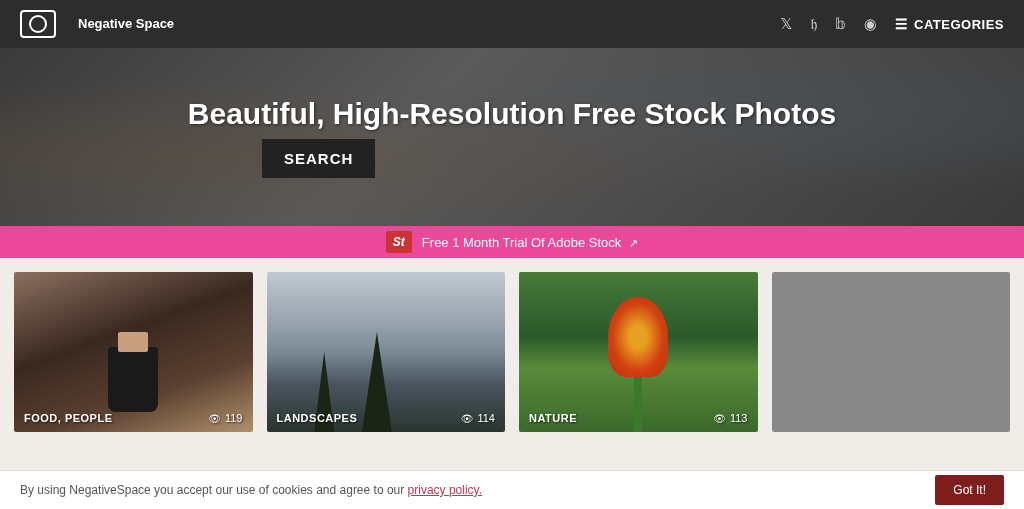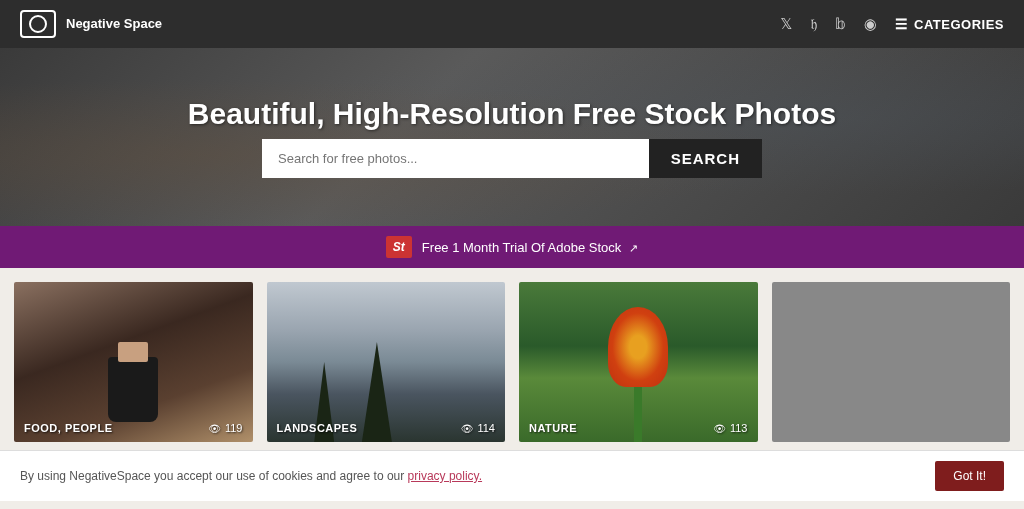--- a/index.html
+++ b/index.html
@@ -12,21 +12,21 @@
       justify-content: space-between;
       background: #2d2d2d;
       padding: 0 20px;
       height: 48px;
       position: relative;
       z-index: 10;
     }
     .logo-area {
       display: flex;
       align-items: center;
-      gap: 10px;
+      gap: 22px;
       color: #fff;
       text-decoration: none;
     }
     .logo-icon {
       width: 36px;
       height: 28px;
       border: 2px solid #fff;
       border-radius: 4px;
       display: flex;
       align-items: center;
@@ -131,27 +131,27 @@
       color: #fff;
       font-size: 15px;
       font-weight: bold;
       letter-spacing: 1px;
       border: none;
       cursor: pointer;
     }
 
     
     .adobe-banner {
-      background: #701a75;
+      background: #ec4899;
       display: flex;
       align-items: center;
       justify-content: center;
       gap: 10px;
       padding: 10px;
-      height: 42px;
+      height: 32px;
     }
     .adobe-badge {
       background: #cc3333;
       color: #fff;
       font-size: 12px;
       font-weight: bold;
       padding: 4px 7px;
       border-radius: 2px;
       font-style: italic;
     }
@@ -285,27 +285,27 @@
       display: flex;
       align-items: center;
       gap: 4px;
       text-shadow: 1px 1px 2px rgba(0,0,0,0.7);
     }
     .eye-icon { font-size: 10px; }
 
     
     .cookie-banner {
       position: fixed;
-      bottom: 8px;
+      bottom: 0;
       left: 0;
       right: 0;
       width: 1024px;
       background: #fff;
       border-top: 1px solid #ddd;
-      padding: 10px 20px;
+      padding: 4px 20px;
       display: flex;
       align-items: center;
       justify-content: space-between;
       z-index: 100;
       font-size: 12px;
       color: #555;
     }
     .cookie-text a {
       color: #b8395a;
       text-decoration: underline;
@@ -340,21 +340,20 @@
       <span>CATEGORIES</span>
     </a>
   </nav>
 </header>
 
 <section class="hero">
   <div class="hero-bg"></div>
   <div class="hero-content">
     <h1 class="hero-title">Beautiful, High-Resolution Free Stock Photos</h1>
     <div class="search-bar">
-      <input class="search-input" type="text" placeholder="Search for free photos..." style="">
       <button class="search-button">SEARCH</button>
     </div>
   </div>
 </section>
 
 <div class="adobe-banner">
   <span class="adobe-badge">St</span>
   <span class="adobe-text">
     <span>Free 1 Month Trial Of Adobe Stock</span>
     <span class="ext-icon">↗</span>

